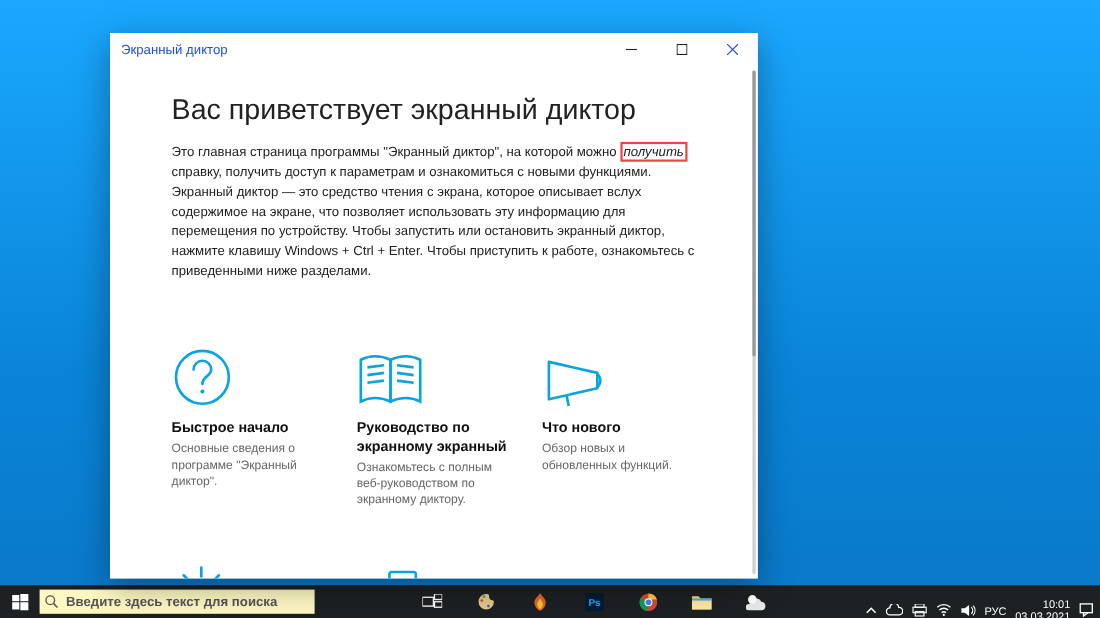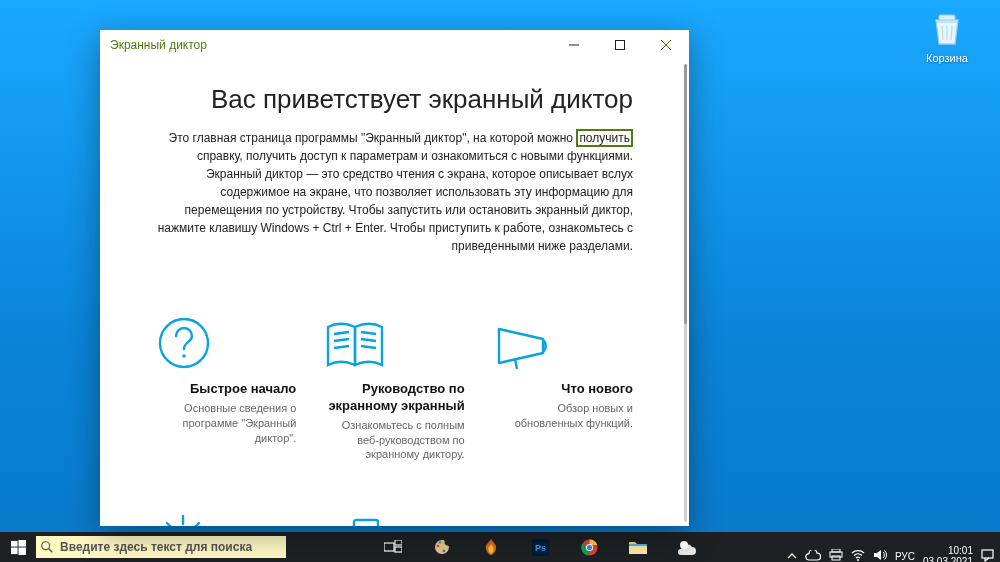--- a/index.html
+++ b/index.html
@@ -48,33 +48,33 @@
   .tb-item { width:34px; height:30px; display:flex; align-items:center; justify-content:center; }
   .tb-right { margin-left:auto; display:flex; align-items:center; gap:8px; font-size:10px; padding-right:6px;margin-top:18px; }
   .tb-clock { text-align:right; line-height:1.1; }
 
   
   .window {
     position: absolute; left: 100px; top: 30px; width: 589px; height: 496px;
     background:#fff; box-shadow: 0 8px 30px rgba(0,0,0,.35);
     display:flex; flex-direction:column;
   }
-  .titlebar { height:30px; display:flex; align-items:center; font-size:12px; color:#4d7c0f; padding-left:10px; }
+  .titlebar { height:30px; display:flex; align-items:center; font-size:12px; color:#1d4ed8; padding-left:10px; }
   .titlebar .ctl { margin-left:auto; display:flex; }
   .titlebar .ctl div { width:46px; height:30px; display:flex; align-items:center; justify-content:center; }
 
-  .content-wrap { position:relative; flex:1; overflow:hidden;text-align:right; }
+  .content-wrap { position:relative; flex:1; overflow:hidden; }
   .content {
     padding: 24px 56px 0 56px;
     color:#222;
   }
   .heading { font-size:26px; font-weight:300; margin-bottom:14px; }
   .intro { font-size:12px; line-height:1.5; }
   .intro b { font-weight:400; }
-  .highlight-word { border:2px solid #4d7c0f; padding:0 1px; }
+  .highlight-word { border:2px solid #ef4444; padding:0 1px;font-style:italic; }
   .tiles { display:flex; gap:28px; margin-top:46px; }
   .tile { flex:1; }
   .tile-icon { height:70px; display:flex; align-items:flex-end; margin-bottom:10px; }
   .tile-title { font-size:13px; font-weight:700; color:#111; line-height:1.3; }
   .tile-desc { font-size:11px; color:#666; margin-top:3px; line-height:1.35; }
   .tiles-row2 { display:flex; gap:28px; margin-top:34px; }
   .scrollbar {
     position:absolute; right:2px; top:4px; width:3px; bottom:4px; background:#d0d0d0; border-radius:2px;
   }
   .scrollbar-thumb {
@@ -89,31 +89,20 @@
 <div class="desktop">
   <div class="wallpaper">
     <div class="win-logo">
       <div></div>
         <div></div>
         <div></div>
         <div></div>
     </div>
   </div>
 
-  <div class="desktop-icon">
-    <div class="bin">
-      <svg viewBox="0 0 40 40">
-        <path d="M9 12 L31 12 L28 36 L12 36 Z" fill="#e8f5ff" stroke="#9ccdf0" stroke-width="1.3"></path>
-        <path d="M9 12 L31 12 L30 15 L10 15 Z" fill="#bfe4ff"></path>
-        <rect x="12" y="7" width="16" height="5" rx="1.5" fill="#d9efff" stroke="#9ccdf0" stroke-width="1"></rect>
-        <path d="M15 18 L16 32 M20 18 L20 32 M25 18 L24 32" stroke="#b8dcf5" stroke-width="1.2"></path>
-      </svg>
-    </div>
-    <div>Корзина</div>
-  </div>
 
   <div class="taskbar">
     <div class="start-btn">
       <svg width="15" height="15" viewBox="0 0 16 16">
           <g fill="#fff">
             <rect x="0" y="1" width="7" height="6"></rect>
             <rect x="8" y="0" width="8" height="7"></rect>
             <rect x="0" y="8" width="7" height="7"></rect>
             <rect x="8" y="8" width="8" height="8"></rect>
           </g>

